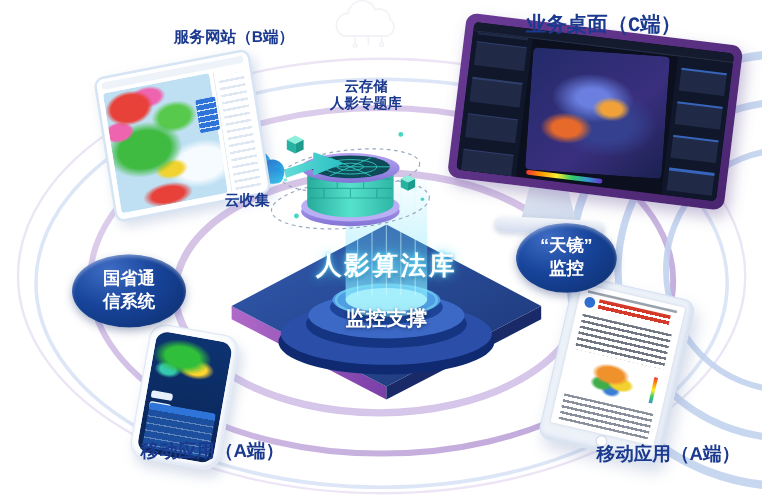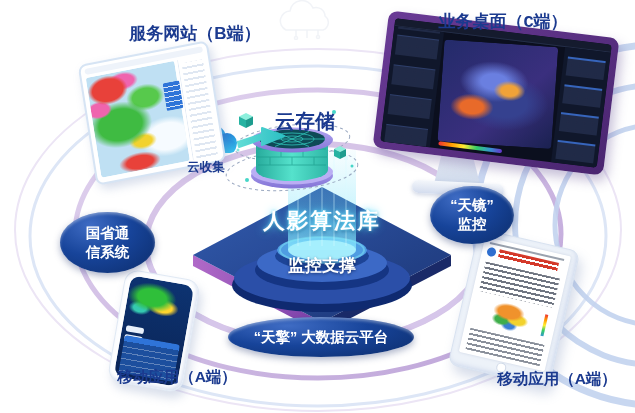--- a/index.html
+++ b/index.html
@@ -5,23 +5,23 @@
   html,body{margin:0;padding:0;background:#ffffff;}
   #canvas{
     position:relative;width:635px;height:413px;background:#ffffff;overflow:hidden;
     font-family:"Liberation Sans","DejaVu Sans",sans-serif;
   }
   svg{position:absolute;left:0;top:0;}
   .lyr{position:absolute;left:0;top:0;width:635px;height:413px;}
 
   
   .lbl{position:absolute;color:#1b3a8f;font-weight:bold;text-align:center;z-index:7;line-height:1.15;}
-  .lbl-service{left:103px;top:24px;width:184px;font-size:17px;text-align:center;}
+  .lbl-service{left:103px;top:24px;width:184px;font-size:13px;text-align:center;}
   .lbl-desktop{left:413px;top:13px;width:180px;font-size:17px;font-family:Liberation Mono, monospace;}
-  .lbl-store{left:243px;top:65px;width:124px;font-size:20px;line-height:1.2;margin-top:44px;}
+  .lbl-store{left:243px;top:65px;width:124px;font-size:12px;line-height:1.2;}
   .lbl-collect{left:176px;top:160px;width:60px;font-size:12.5px;}
   .lbl-algo{left:230px;top:209px;width:184px;font-size:21.5px;letter-spacing:2px;color:#fff;
     text-shadow:0 0 9px rgba(90,220,255,.95),0 0 3px rgba(120,230,255,.9),0 2px 3px rgba(10,30,80,.55);}
   .lbl-support{left:260px;top:256px;width:124px;font-size:17px;color:#fff;
     text-shadow:0 1px 3px rgba(5,20,60,.6);}
   .lbl-mobile-l{left:90px;top:368px;width:174px;font-size:15.5px;}
   .lbl-mobile-r{left:470px;top:370px;width:174px;font-size:15.5px;}
 
   
   .badge{position:absolute;border-radius:50%;display:flex;flex-direction:column;align-items:center;
@@ -327,28 +327,26 @@
   </div>
 
   <div class="badge badge-left">
     <span>国省通</span>
     <span>信系统</span>
   </div>
   <div class="badge badge-right">
     <span>“天镜”</span>
     <span>监控</span>
   </div>
-  <div class="badge badge-bottom">
-    <span>“天擎” 大数据云平台</span>
-  </div>
 
   <div class="lbl lbl-service">服务网站（B端）</div>
   <div class="lbl lbl-desktop">业务桌面（C端）</div>
   <div class="lbl lbl-store">
     <div>云存储</div>
+    <div>人影专题库</div>
   </div>
   <div class="lbl lbl-collect">云收集</div>
   <div class="lbl lbl-algo">人影算法库</div>
   <div class="lbl lbl-support">监控支撑</div>
   <div class="lbl lbl-mobile-l">移动应用（A端）</div>
   <div class="lbl lbl-mobile-r">移动应用（A端）</div>
 
 </div>
 
 </body></html>

